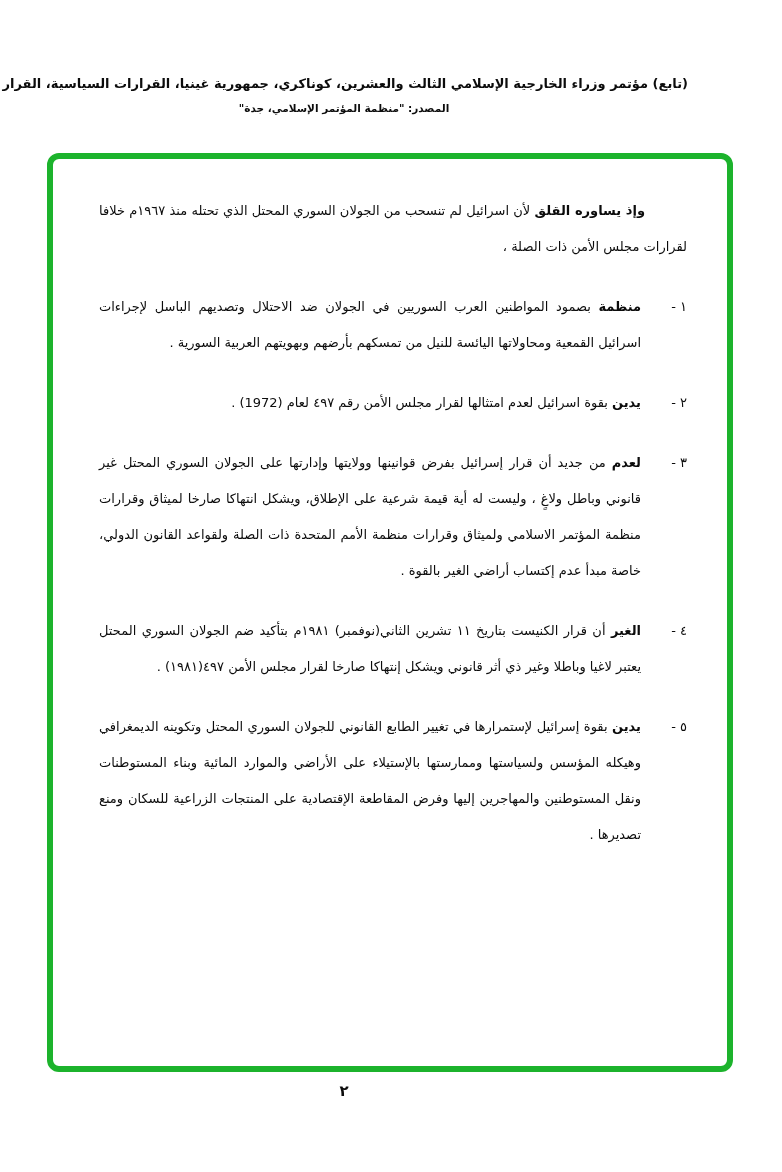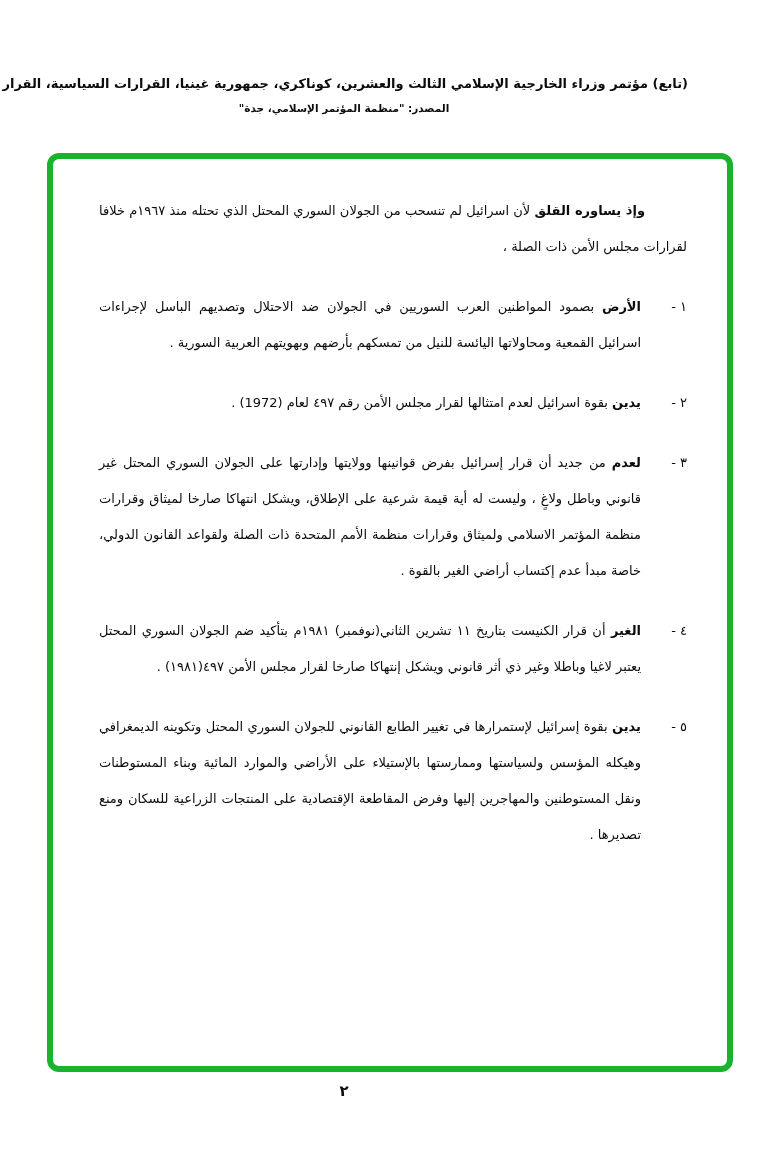--- a/index.html
+++ b/index.html
@@ -101,21 +101,21 @@
   </div>
 
   <div class="resolution-box">
     <div class="content">
 
       <p class="para"><b class="lead">وإذ يساوره القلق</b><span> لأن اسرائيل لم تنسحب من الجولان السوري المحتل الذي تحتله منذ ١٩٦٧م خلافا لقرارات مجلس الأمن ذات الصلة ،</span></p>
 
 
       <div class="item">
         <span class="item-marker">١ -</span>
-        <span class="item-body"><b class="lead">الأرض</b><span> بصمود المواطنين العرب السوريين في الجولان ضد الاحتلال وتصديهم الباسل لإجراءات اسرائيل القمعية ومحاولاتها اليائسة للنيل من تمسكهم بأرضهم وبهويتهم العربية السورية .</span></span>
+        <span class="item-body"><b class="lead">منظمة</b><span> بصمود المواطنين العرب السوريين في الجولان ضد الاحتلال وتصديهم الباسل لإجراءات اسرائيل القمعية ومحاولاتها اليائسة للنيل من تمسكهم بأرضهم وبهويتهم العربية السورية .</span></span>
       </div>
 
       <div class="item">
         <span class="item-marker">٢ -</span>
         <span class="item-body"><b class="lead">يدين</b><span> بقوة اسرائيل لعدم امتثالها لقرار مجلس الأمن رقم ٤٩٧ لعام (1972) .</span></span>
       </div>
 
       <div class="item">
         <span class="item-marker">٣ -</span>
         <span class="item-body"><b class="lead">لعدم</b><span> من جديد أن قرار إسرائيل بفرض قوانينها وولايتها وإدارتها على الجولان السوري المحتل غير قانوني وباطل ولاغٍ ، وليست له أية قيمة شرعية على الإطلاق، ويشكل انتهاكا صارخا لميثاق وقرارات منظمة المؤتمر الاسلامي ولميثاق وقرارات منظمة الأمم المتحدة ذات الصلة ولقواعد القانون الدولي، خاصة مبدأ عدم إكتساب أراضي الغير بالقوة .</span></span>

